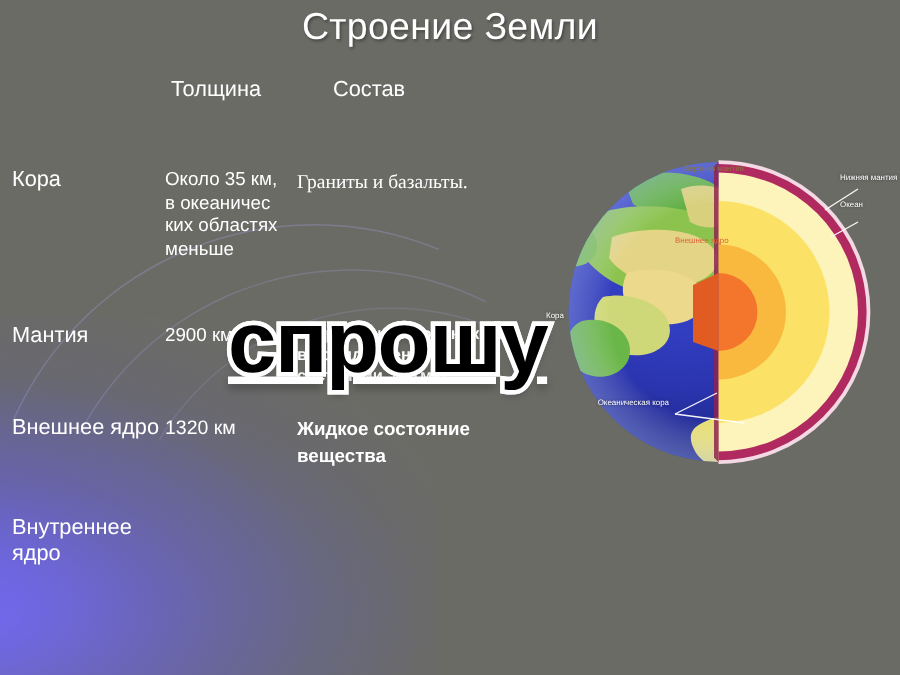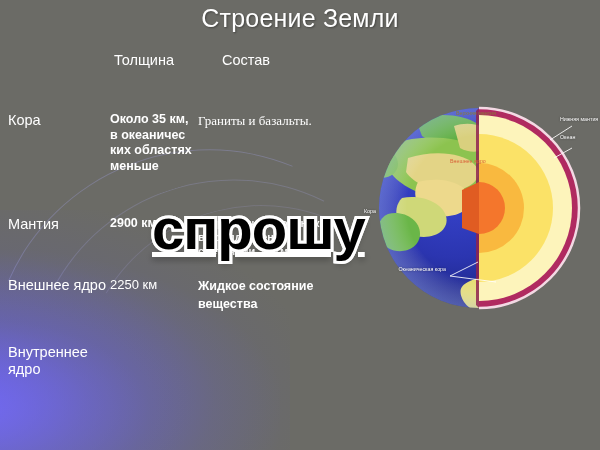--- a/index.html
+++ b/index.html
@@ -38,21 +38,21 @@
     color:#ffffff;font-size:25px;font-weight:400;letter-spacing:.2px;
     text-shadow:1px 1px 2px rgba(0,0,0,.35);
   }
 
   .hdr{position:absolute;top:52px;color:#fff;font-size:14.5px;}
   .hdr-thick{left:114px;}
   .hdr-comp{left:198px;margin-left:24px;}
 
   .cell{position:absolute;color:#ffffff;}
   .c-name{font-size:14.5px;line-height:17px;left:8px;width:100px;}
-  .c-thick{font-size:12.5px;font-weight:bold;line-height:15.5px;left:110px;width:82px;}
+  .c-thick{font-size:12.5px;font-weight:normal;line-height:15.5px;left:110px;width:82px;}
   .c-comp{font-size:12.5px;line-height:18px;left:198px;width:150px;}
   .c-comp.bold{font-weight:bold;}
   .c-comp.serif{font-family:"Liberation Serif","DejaVu Serif",serif;font-size:13px;}
 
   .r1{top:112px;}
   .r2{top:216px;}
   .r3{top:277px;}
   .r4{top:344px;}
 
   .watermark{
@@ -99,21 +99,21 @@
 
   <div class="cell c-name r1">Кора</div>
   <div class="cell c-thick r1">Около 35 км, в океаничес ких областях меньше</div>
   <div class="cell c-name r2">Мантия</div>
 
   <div class="cell c-comp serif r1">Граниты и базальты.</div>
   <div class="cell c-thick r2">2900 км</div>
   <div class="cell c-comp bold r2" style="font-size:11px;line-height:14px;">Твердые железо и никель в подплавленном состоянии, магмы.</div>
 
   <div class="cell c-name r3">Внешнее ядро</div>
-  <div class="cell c-thick r3" style="font-weight:normal;font-size:13px;">2250 км</div>
+  <div class="cell c-thick r3" style="font-weight:normal;font-size:13px;">1320 км</div>
   <div class="cell c-name r4">Внутреннее ядро</div>
 
   <div class="cell c-comp bold r3">Жидкое состояние вещества</div>
 
   <div class="earth-wrap">
     <svg class="earth-svg" viewBox="0 0 242 250">
       <defs>
         <radialGradient id="gOcean" cx="38%" cy="32%" r="78%">
           <stop offset="0%" stop-color="#3b49d6"></stop>
           <stop offset="55%" stop-color="#2b35b0"></stop>

